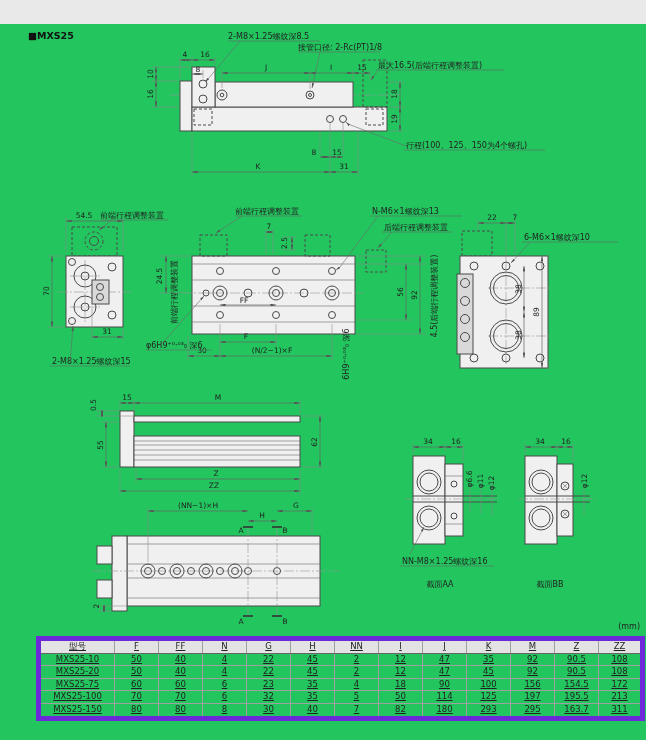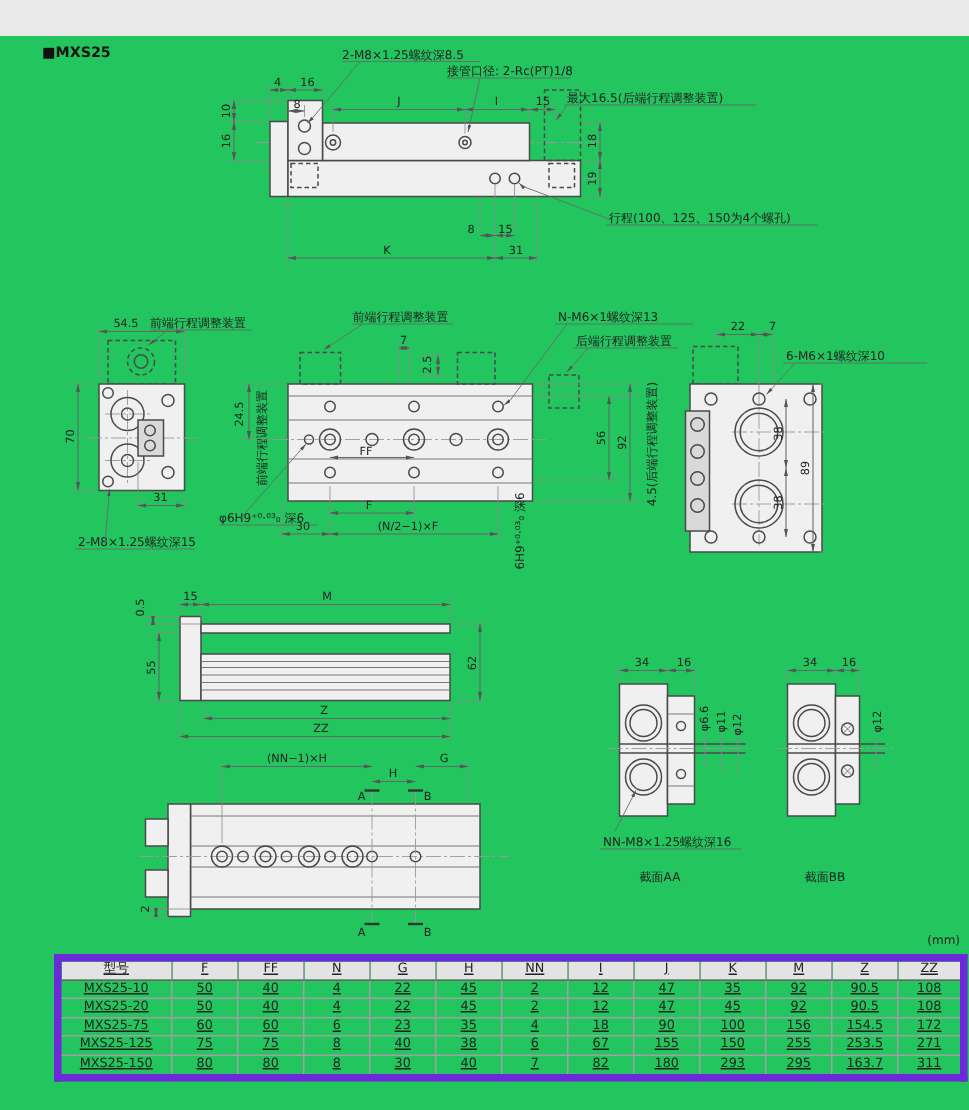--- a/index.html
+++ b/index.html
@@ -513,33 +513,33 @@
             <td>35</td>
             <td>4</td>
             <td>18</td>
             <td>90</td>
             <td>100</td>
             <td>156</td>
             <td>154.5</td>
             <td>172</td>
           </tr>
           <tr>
-            <td>MXS25-125</td>
-            <td>75</td>
-            <td>75</td>
-            <td>8</td>
-            <td>40</td>
-            <td>38</td>
+            <td>MXS25-100</td>
+            <td>70</td>
+            <td>70</td>
             <td>6</td>
-            <td>67</td>
-            <td>155</td>
-            <td>150</td>
-            <td>255</td>
-            <td>253.5</td>
-            <td>271</td>
+            <td>32</td>
+            <td>35</td>
+            <td>5</td>
+            <td>50</td>
+            <td>114</td>
+            <td>125</td>
+            <td>197</td>
+            <td>195.5</td>
+            <td>213</td>
           </tr>
           <tr>
             <td>MXS25-150</td>
             <td>80</td>
             <td>80</td>
             <td>8</td>
             <td>30</td>
             <td>40</td>
             <td>7</td>
             <td>82</td>

